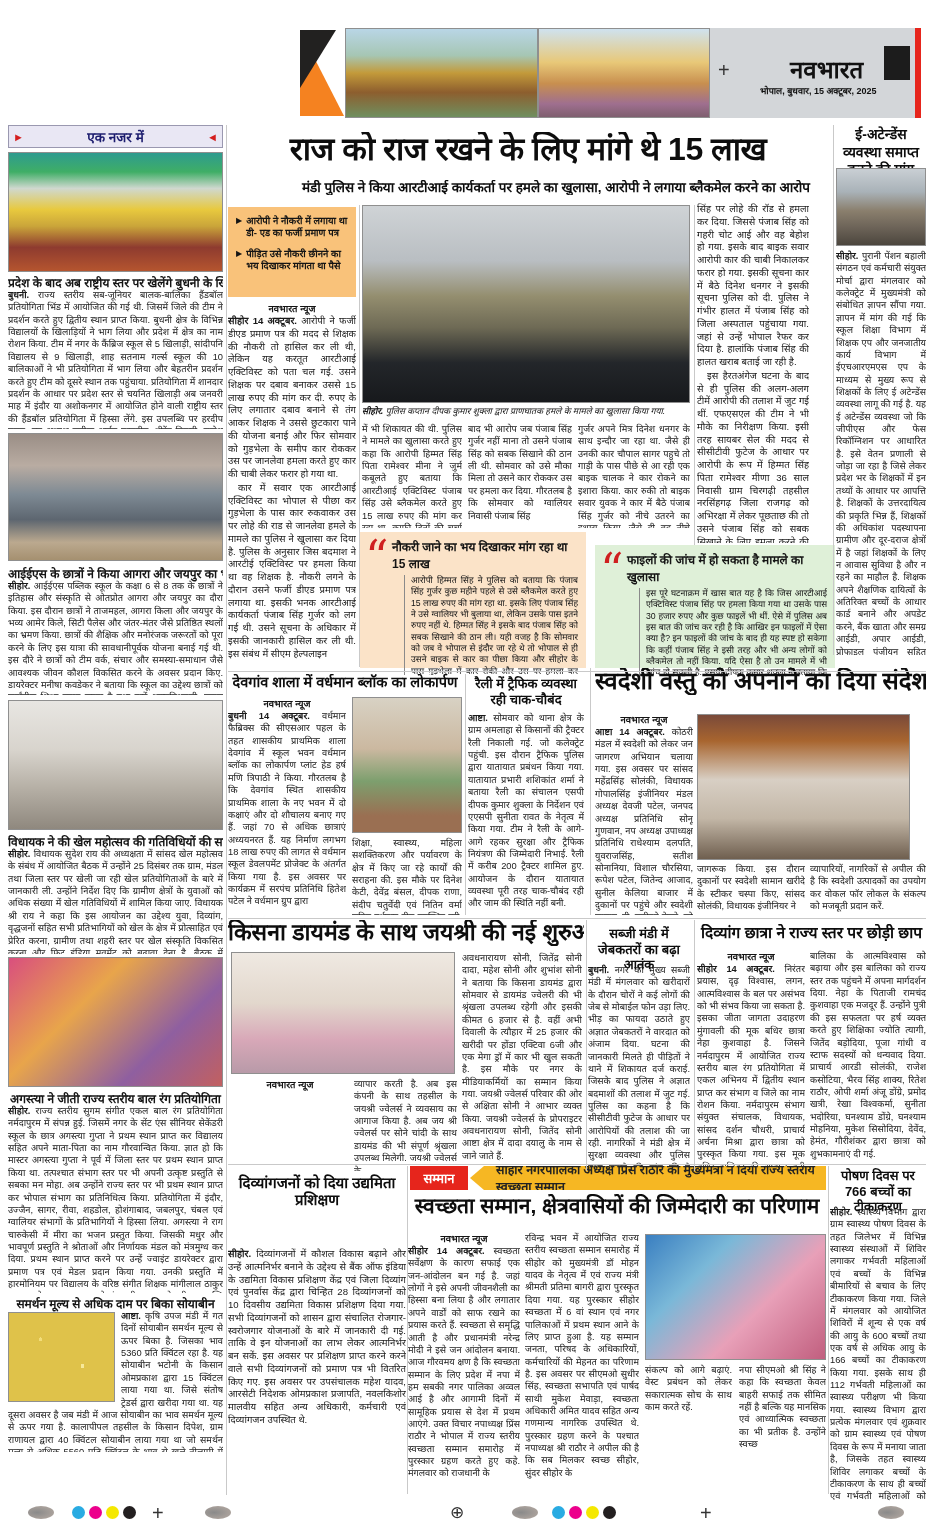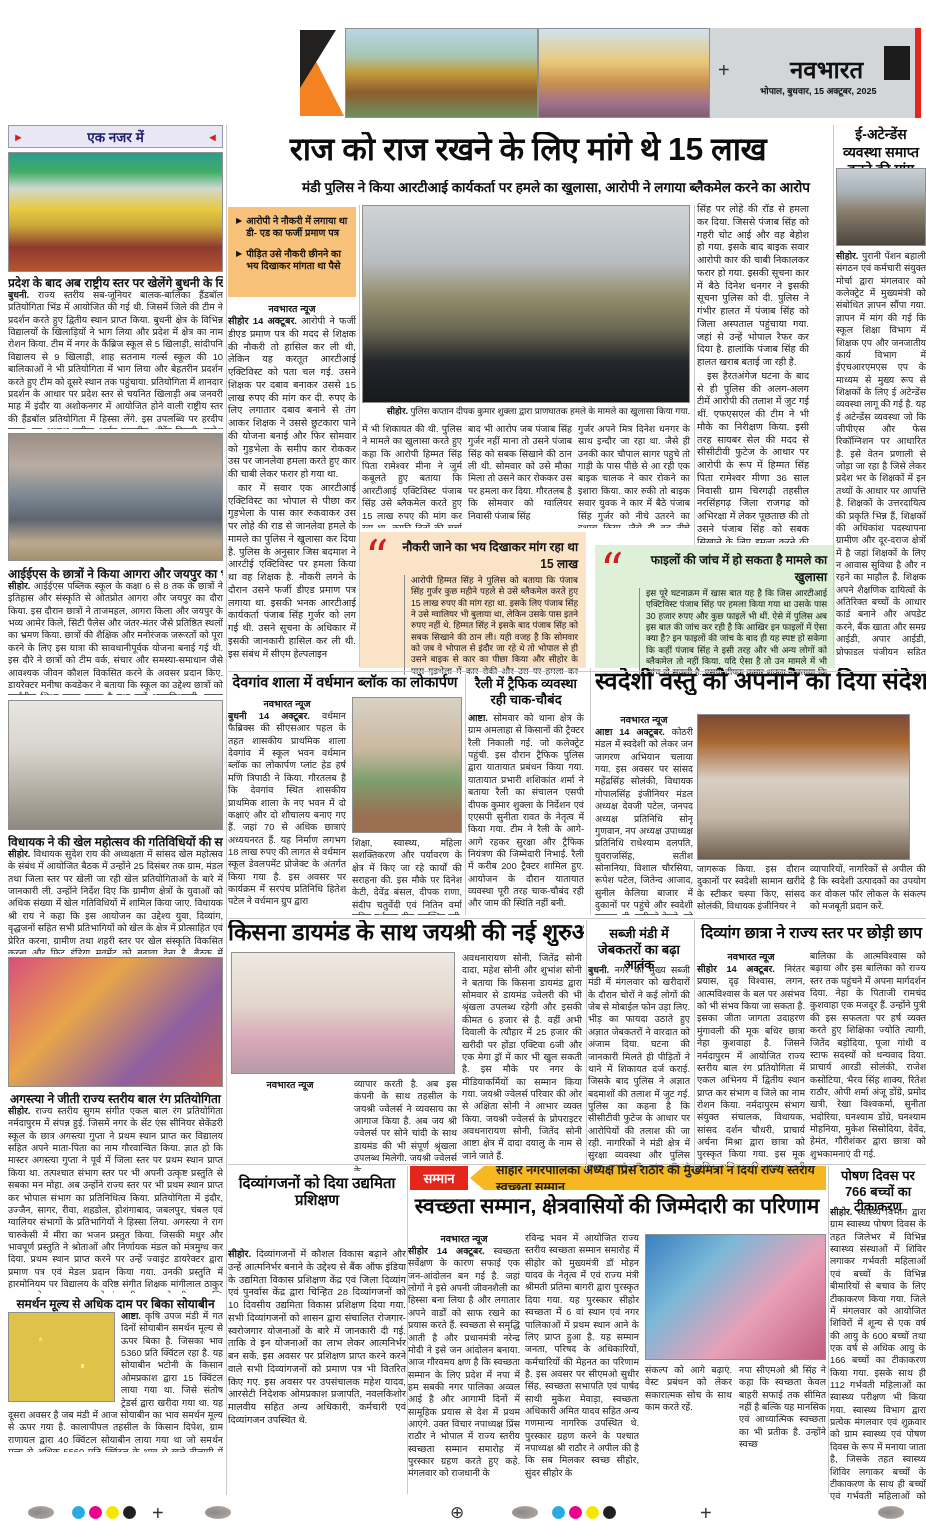--- a/index.html
+++ b/index.html
@@ -31,41 +31,41 @@
   .sb-hl{font-weight:bold;font-size:12px;text-align:center;}
   
   .bbox{background:#f9c27a;padding:8px 8px 4px 8px;font-size:9.6px;font-weight:bold;line-height:1.3;}
   .bbox .bi{display:flex;gap:4px;margin-bottom:8px;text-align:left;}
   .bbox .tri{font-size:8px;line-height:1.6;}
   
   .qbox{padding:6px 8px 6px 8px;}
   .q1{background:#fbe3c8;}
   .q2{background:#dff0d8;}
   .qmark{position:absolute;left:5px;top:2px;font-size:46px;color:#cf1f1f;font-family:"DejaVu Serif",serif;line-height:1;}
-  .qtitle{font-weight:bold;font-size:12px;margin-left:24px;text-align:right;}
+  .qtitle{font-weight:bold;font-size:12px;margin-left:24px;text-align:left;}
   .qbody{font-size:8.7px;line-height:1.3;border-left:1px solid #8a8a8a;padding-left:6px;margin-left:36px;margin-top:3px;text-align:justify;overflow:hidden;}
   
   .kicker{background:#e6251c;color:#fff;font-weight:bold;font-size:13px;display:flex;align-items:center;justify-content:center;}
   .banner{background:#f6b723;color:#222;font-weight:bold;font-size:12.5px;display:flex;align-items:center;padding-left:26px;
           clip-path:polygon(14px 0,100% 0,100% 100%,14px 100%,0 50%);}
   
   .ph-temple1{background:linear-gradient(180deg,#b9d6e6 0%,#a6c6b4 30%,#c39a3a 50%,#8d5e2e 72%,#6f8f5f 100%);}
   .ph-temple2{background:linear-gradient(180deg,#cfe2ef 0%,#e8c878 38%,#c88f4f 62%,#9f6f8f 85%,#7f5f6f 100%);}
   .ph-handball{background:linear-gradient(180deg,#2e9b8f 0%,#3fae66 16%,#cfd8cf 30%,#e8c93e 48%,#caa53a 62%,#8e3b2f 80%,#b5552f 100%);}
   .ph-students{background:linear-gradient(180deg,#9a8e86 0%,#b9aca2 25%,#7e8a94 48%,#5d6670 68%,#bba98f 86%,#a59070 100%);}
   .ph-meeting{background:linear-gradient(180deg,#e8e6e2 0%,#d8d4cd 38%,#b8b2a8 66%,#8f887e 100%);}
   .ph-balrang{background:linear-gradient(135deg,#d94f7e 0%,#e8a54b 35%,#8f5fa0 70%,#c26060 100%);}
   .ph-soy{background:#dfc24a;background-image:radial-gradient(circle at 30% 30%,#f2dd7a 0 2px,transparent 2px 7px),radial-gradient(circle at 70% 60%,#f7e89a 0 2px,transparent 2px 8px);}
   .ph-police{background:linear-gradient(180deg,#cfd3d6 0%,#b9bec2 28%,#948e6f 46%,#6e6a55 62%,#23262a 80%,#17191c 100%);}
   .ph-banner-group{background:linear-gradient(180deg,#c9cfd4 0%,#a9b2b8 30%,#8a7f6d 55%,#6b6257 78%,#4c463e 100%);}
   .ph-inaug{background:linear-gradient(180deg,#d8d2c4 0%,#cbb8a0 38%,#7d9f6e 62%,#9a6f52 88%);}
   .ph-shop{background:linear-gradient(180deg,#7a4a3a 0%,#a8652f 18%,#d8cfc4 45%,#c2b6a6 72%,#6f5f4f 100%);}
   .ph-jewel{background:linear-gradient(180deg,#efe9e2 0%,#e2d7cc 42%,#d8a8b8 72%,#b89aa8 100%);}
   .ph-stage{background:linear-gradient(135deg,#3a7fc1 0%,#7ab8d8 30%,#e8a0b8 62%,#c15f7f 100%);}
-  .caption{font-size:8.8px;line-height:1.25;text-align:right;overflow:hidden;}
+  .caption{font-size:8.8px;line-height:1.25;text-align:left;overflow:hidden;font-style:italic;}
   
   .oval{width:26px;height:13px;border-radius:50%;background:radial-gradient(ellipse at 35% 50%,#8a8a8a,#b7aba3);}
   .dots span{display:inline-block;width:13px;height:13px;border-radius:50%;margin-right:4px;}
   .c1{background:#29abe2;}.c2{background:#ec008c;}.c3{background:#f5e800;}.c4{background:#231f20;}
   .pmark{font-size:20px;color:#333;line-height:1;}
   .regmark{font-size:17px;color:#333;line-height:1;}
 </style>
 </head>
 <body>
 

